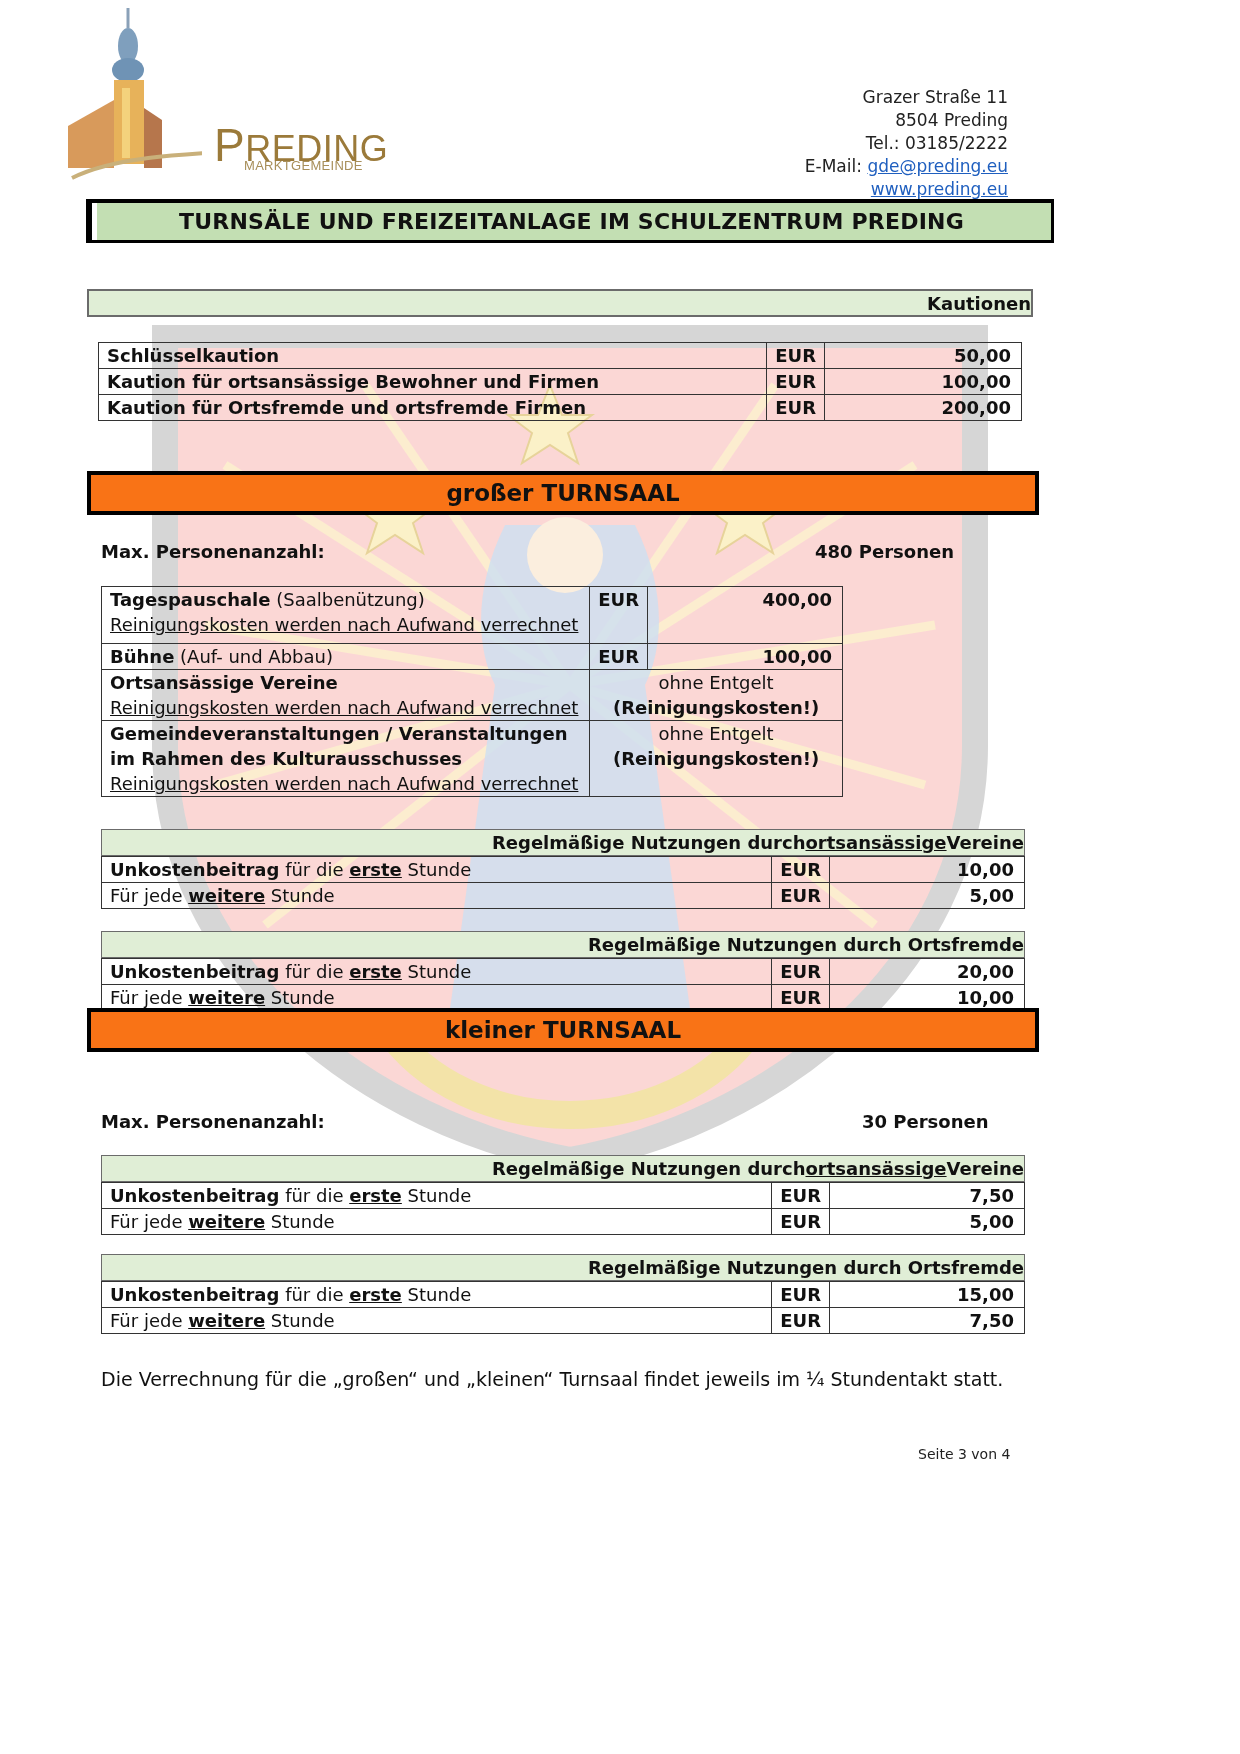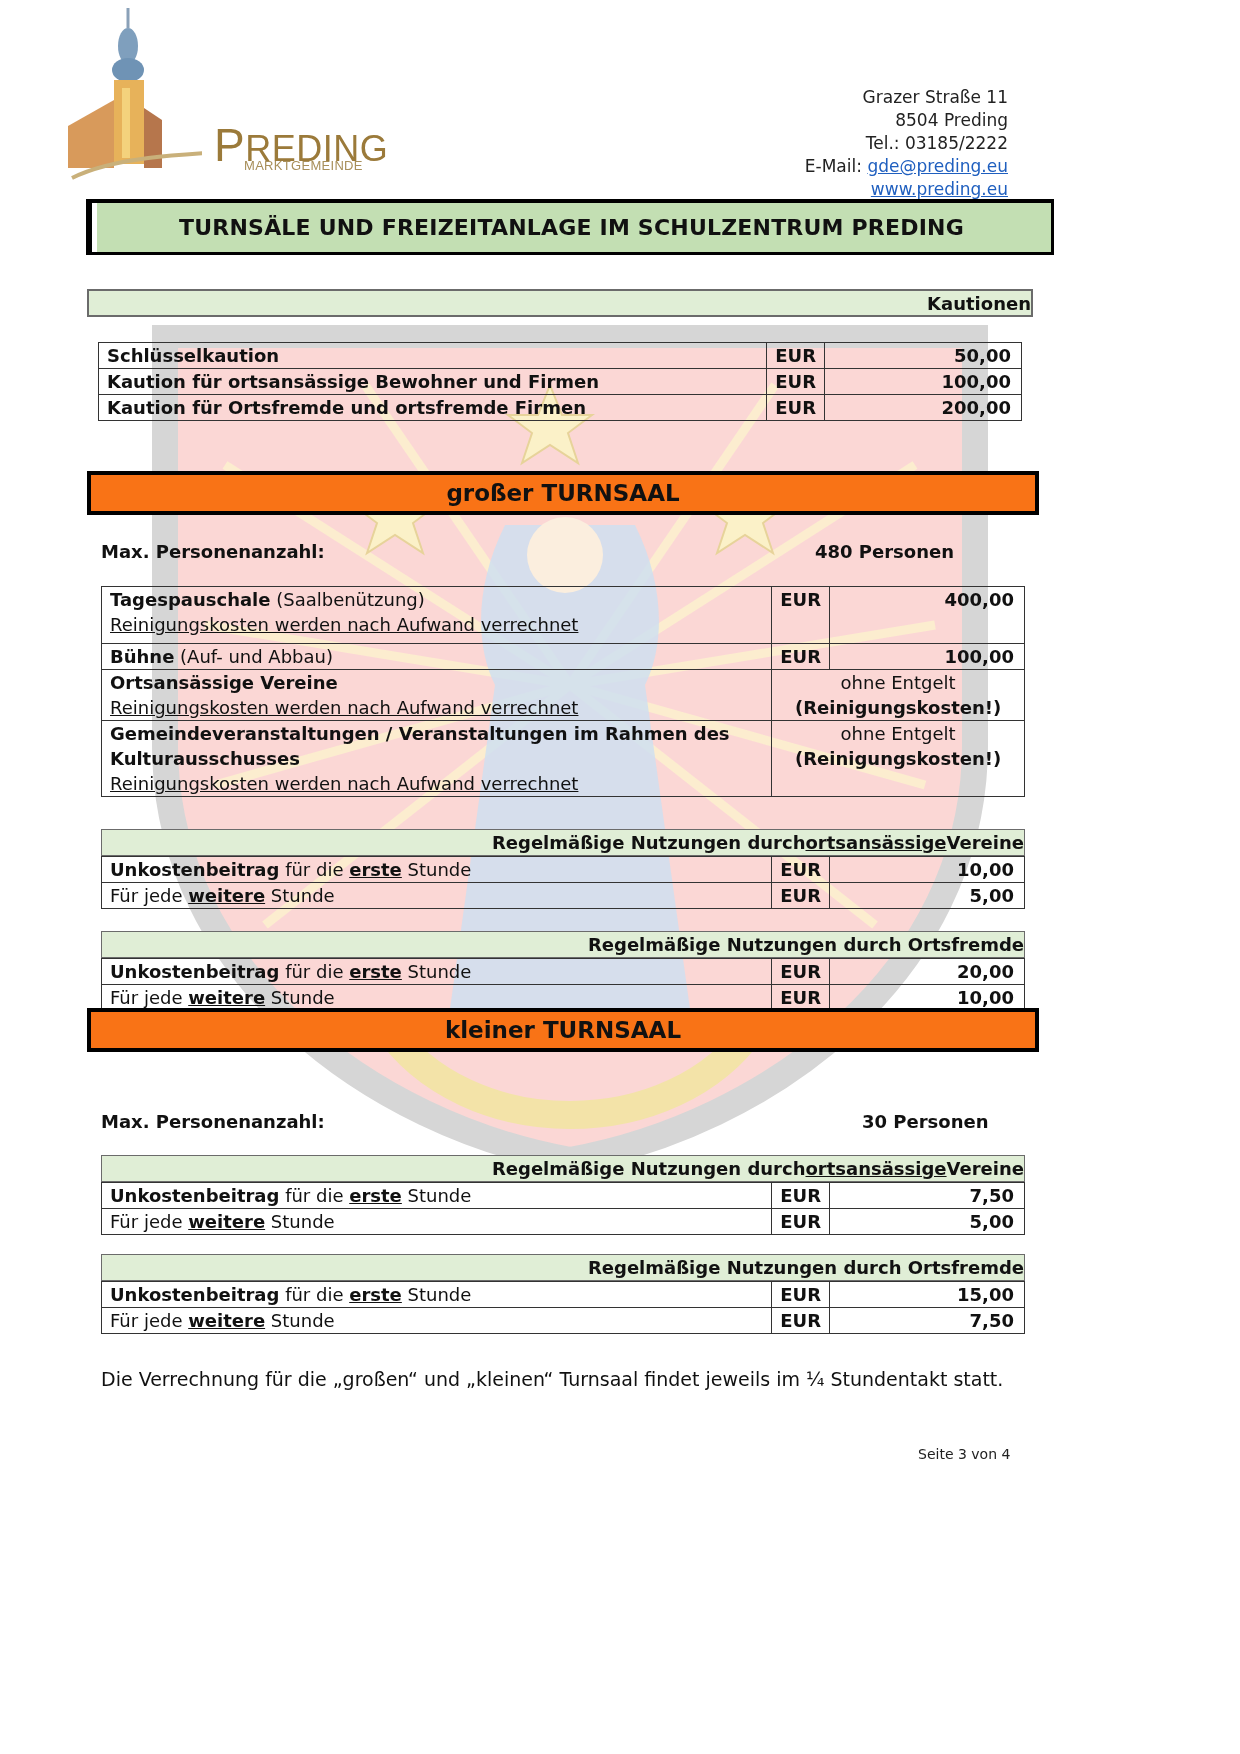--- a/index.html
+++ b/index.html
@@ -26,21 +26,21 @@
     font-family:"Liberation Sans", sans-serif; font-size:13px; color:#a88f5a; letter-spacing:0.3px;
   }
 
   
   .address { position:absolute; right:232px; top:66px; text-align:right; z-index:2;
     font-family:"DejaVu Sans", sans-serif; font-size:17px; line-height:23px; color:#222;margin-top:20px; }
   .address a { color:#1f5fbf; text-decoration:underline; }
 
   
   .title-banner {
-    position:absolute; left:86px; top:199px; width:968px; height:56px;
+    position:absolute; left:86px; top:199px; width:968px; height:44px;
     background:#c3dfb3; border-top:4px solid #000; border-right:3px solid #000; border-bottom:3px solid #000;
     border-left:6px solid #000; box-sizing:border-box; z-index:2;
     display:flex; align-items:center; justify-content:center;
   }
   .title-banner .inner-white { position:absolute; left:0; top:0; bottom:0; width:5px; background:#fff; }
   .title-banner span { font-weight:bold; font-size:22px; letter-spacing:0.2px; }
 
   
   .sub-head {
     position:absolute; background:#e0eed6; border:2px solid #6b6b6b; box-sizing:border-box;
@@ -148,21 +148,21 @@
     </tr>
   </tbody>
     </table>
 
   <div class="big-head" style="top:471px;">
     <span>großer TURNSAAL</span>
   </div>
   <div class="cap-row" style="left:101px; top:541px;">Max. Personenanzahl:</div>
   <div class="cap-row" style="left:815px; top:541px;">480 Personen</div>
 
-  <table style="left:101px; top:586px; width:924px;padding-left:7px;">
+  <table style="left:101px; top:586px; width:742px;padding-left:7px;">
     <tbody>
         <tr style="height:57px;">
       <td><span class="b">Tagespauschale</span><span> (Saalbenützung)</span><br><span class="u">Reinigungskosten werden nach Aufwand verrechnet</span></td>
       <td class="cur" style="width:40px;">EUR</td>
       <td class="amt" style="width:176px;">400,00</td>
     </tr>
     <tr>
       <td><span class="b">Bühne</span><span> (Auf- und Abbau)</span></td>
       <td class="cur">EUR</td>
       <td class="amt">100,00</td>

